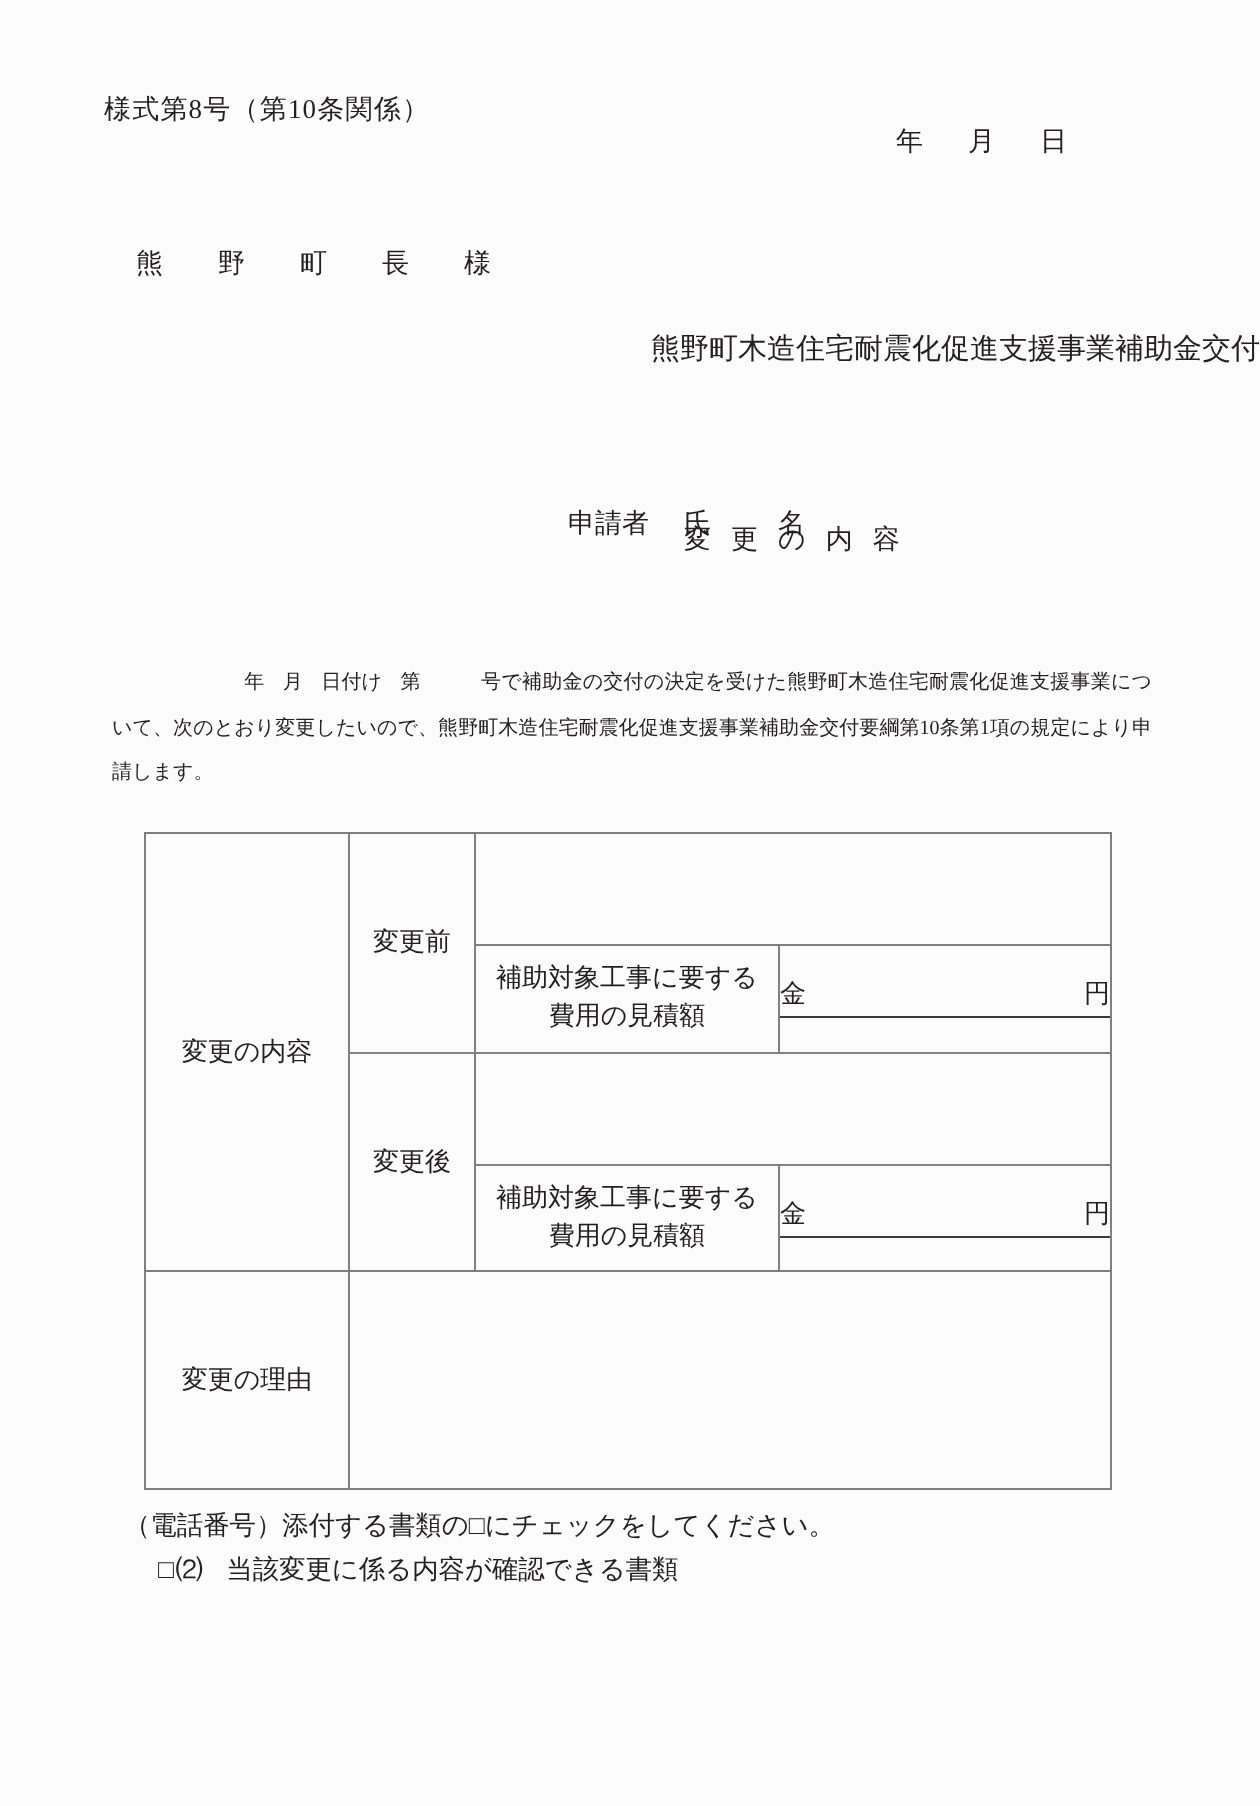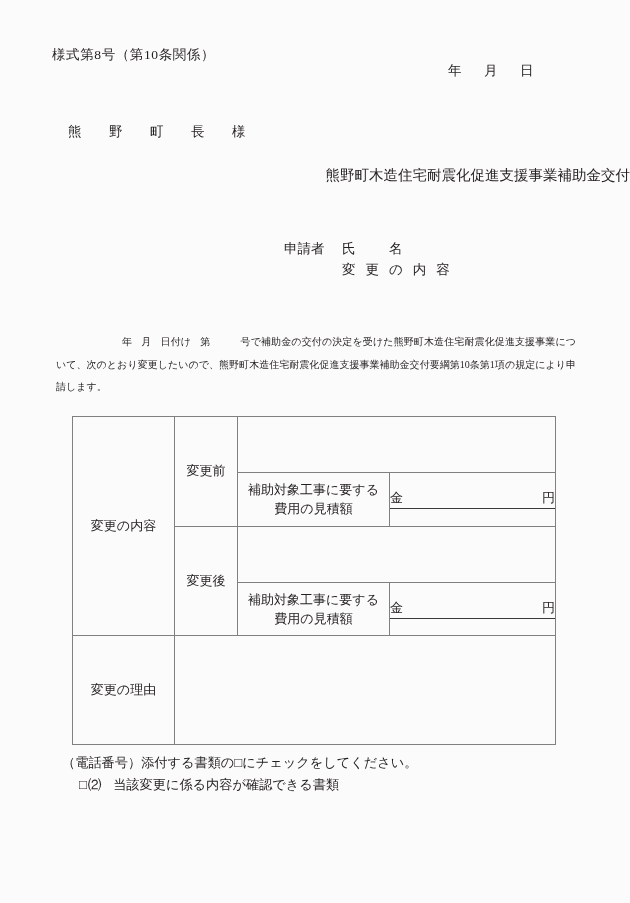--- a/index.html
+++ b/index.html
@@ -59,20 +59,21 @@
   
   #applicant-block {
     left: 284px; top: 238px;
     font-size: 13.5px;
     line-height: 21px;
   }
   #applicant-block .row { display: block; height: 21px; }
   #applicant-block .lbl {
     display: inline-block;
     width: 58px;
+    margin-top: 13px;
   }
   #applicant-block .fld {
     display: inline-block;
     letter-spacing: 10px;
   }
 
   
   #body-text {
     left: 56px; top: 331px;
     width: 520px;
@@ -93,20 +94,21 @@
     height: 329px;
     border-collapse: collapse;
     table-layout: fixed;
     font-size: 13px;
   }
   #change-table td {
     border: 1px solid #808080;
     padding: 0;
     vertical-align: middle;
     text-align: center;
+    font-family: Liberation Mono, monospace;
   }
   .c-label   { width: 102px; }
   .c-subl    { width: 63px; }
   .c-item    { width: 152px; }
   .c-amount  { width: 166px; }
 
   td.cell-item {
     text-align: left;
     padding: 6px 0 6px 8px;
     line-height: 19px;

